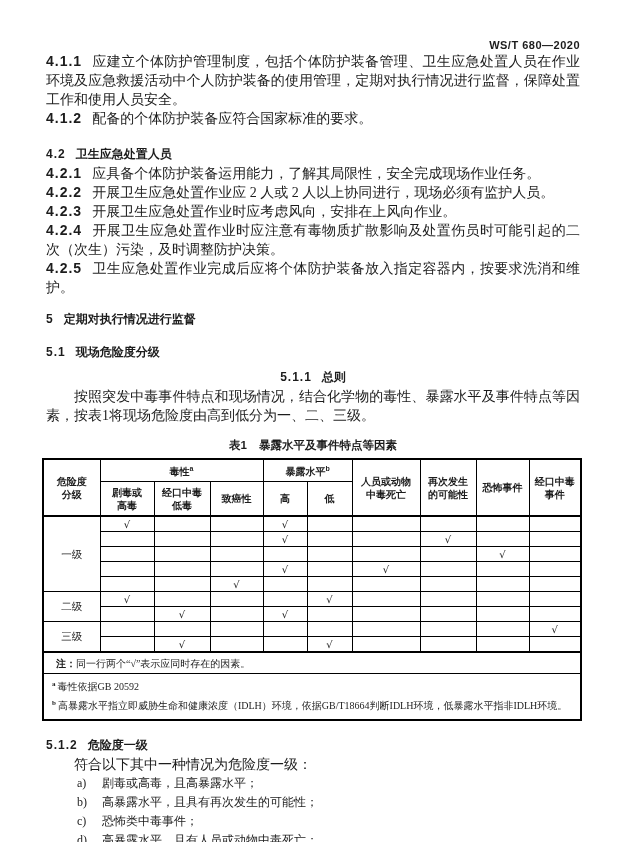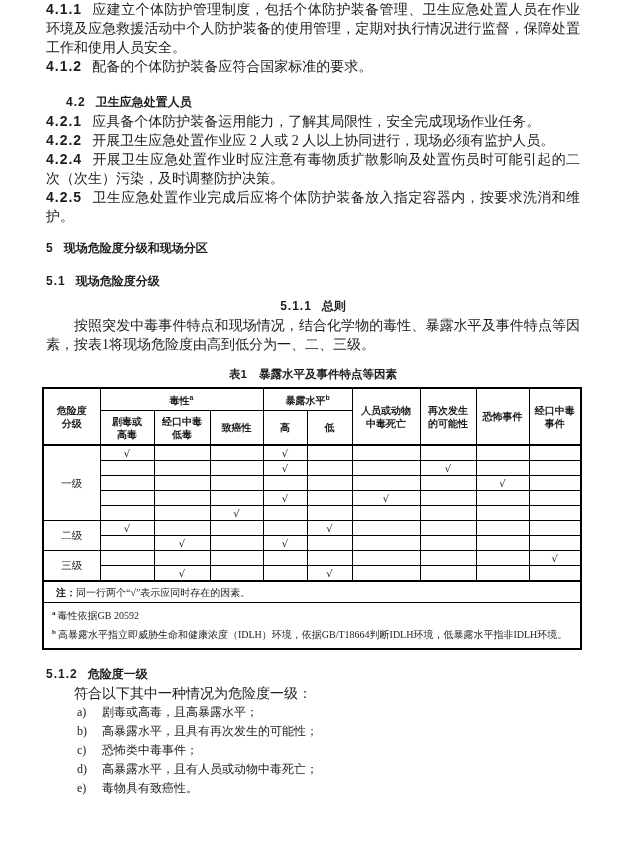--- a/index.html
+++ b/index.html
@@ -31,21 +31,21 @@
     letter-spacing:1px;
   }
   .heading{
     margin:0;
     font-family:"Liberation Sans","DejaVu Sans",sans-serif;
     font-weight:bold;
     font-size:12px;
     line-height:19px;
   }
   .mt-s411{margin-top:16px;}
-  .mt-h42{margin-top:17px;margin-left:20px;}
+  .mt-h42{margin-top:17px;}
   .mt-s421{margin-top:4px;}
   .mt-h5{margin-top:13px;}
   .mt-h51{margin-top:14px;}
   .mt-h511{margin-top:6px;text-align:center;}
   .mt-p511{margin-top:6px;}
   .mt-h512{margin-top:15px;}
   .mt-p512{margin-top:5px;}
   .indent{text-indent:2em;}
   .table-title{
     margin:12px 0 0;
@@ -105,32 +105,34 @@
   .fn-line{line-height:17px;}
   .fn-line sup{font-size:7px;margin-right:2px;font-weight:bold;}
   .list-item{font-size:12px;line-height:19px;padding-left:31px;}
   .list-item .marker{display:inline-block;width:25px;}
 </style>
 </head>
 <body>
 
 <div class="page">
 
+  <div class="doc-header">WS/T 680—2020</div>
 
   <p class="clause mt-s411"><span class="cnum">4.1.1</span><span>应建立个体防护管理制度，包括个体防护装备管理、卫生应急处置人员在作业环境及应急救援活动中个人防护装备的使用管理，定期对执行情况进行监督，保障处置工作和使用人员安全。</span></p>
   <p class="clause"><span class="cnum">4.1.2</span><span>配备的个体防护装备应符合国家标准的要求。</span></p>
 
   <p class="heading mt-h42"><span class="cnum">4.2</span><span>卫生应急处置人员</span></p>
 
   <p class="clause mt-s421"><span class="cnum">4.2.1</span><span>应具备个体防护装备运用能力，了解其局限性，安全完成现场作业任务。</span></p>
   <p class="clause"><span class="cnum">4.2.2</span><span>开展卫生应急处置作业应 2 人或 2 人以上协同进行，现场必须有监护人员。</span></p>
+  <p class="clause"><span class="cnum">4.2.3</span><span>开展卫生应急处置作业时应考虑风向，安排在上风向作业。</span></p>
   <p class="clause"><span class="cnum">4.2.4</span><span>开展卫生应急处置作业时应注意有毒物质扩散影响及处置伤员时可能引起的二次（次生）污染，及时调整防护决策。</span></p>
   <p class="clause"><span class="cnum">4.2.5</span><span>卫生应急处置作业完成后应将个体防护装备放入指定容器内，按要求洗消和维护。</span></p>
 
-  <p class="heading mt-h5"><span class="cnum">5</span><span>现场危险度分级和现场分区</span></p>
+  <p class="heading mt-h5"><span class="cnum">5</span><span>定期对执行情况进行监督</span></p>
   <p class="heading mt-h51"><span class="cnum">5.1</span><span>现场危险度分级</span></p>
   <p class="heading mt-h511"><span class="cnum">5.1.1</span><span>总则</span></p>
 
   <p class="clause indent mt-p511">按照突发中毒事件特点和现场情况，结合化学物的毒性、暴露水平及事件特点等因素，按表1将现场危险度由高到低分为一、二、三级。</p>
 
   <p class="table-title"><span class="t-num">表1</span><span>暴露水平及事件特点等因素</span></p>
 
   <table class="risk-table">
     <colgroup>
       <col style="width:57px">

